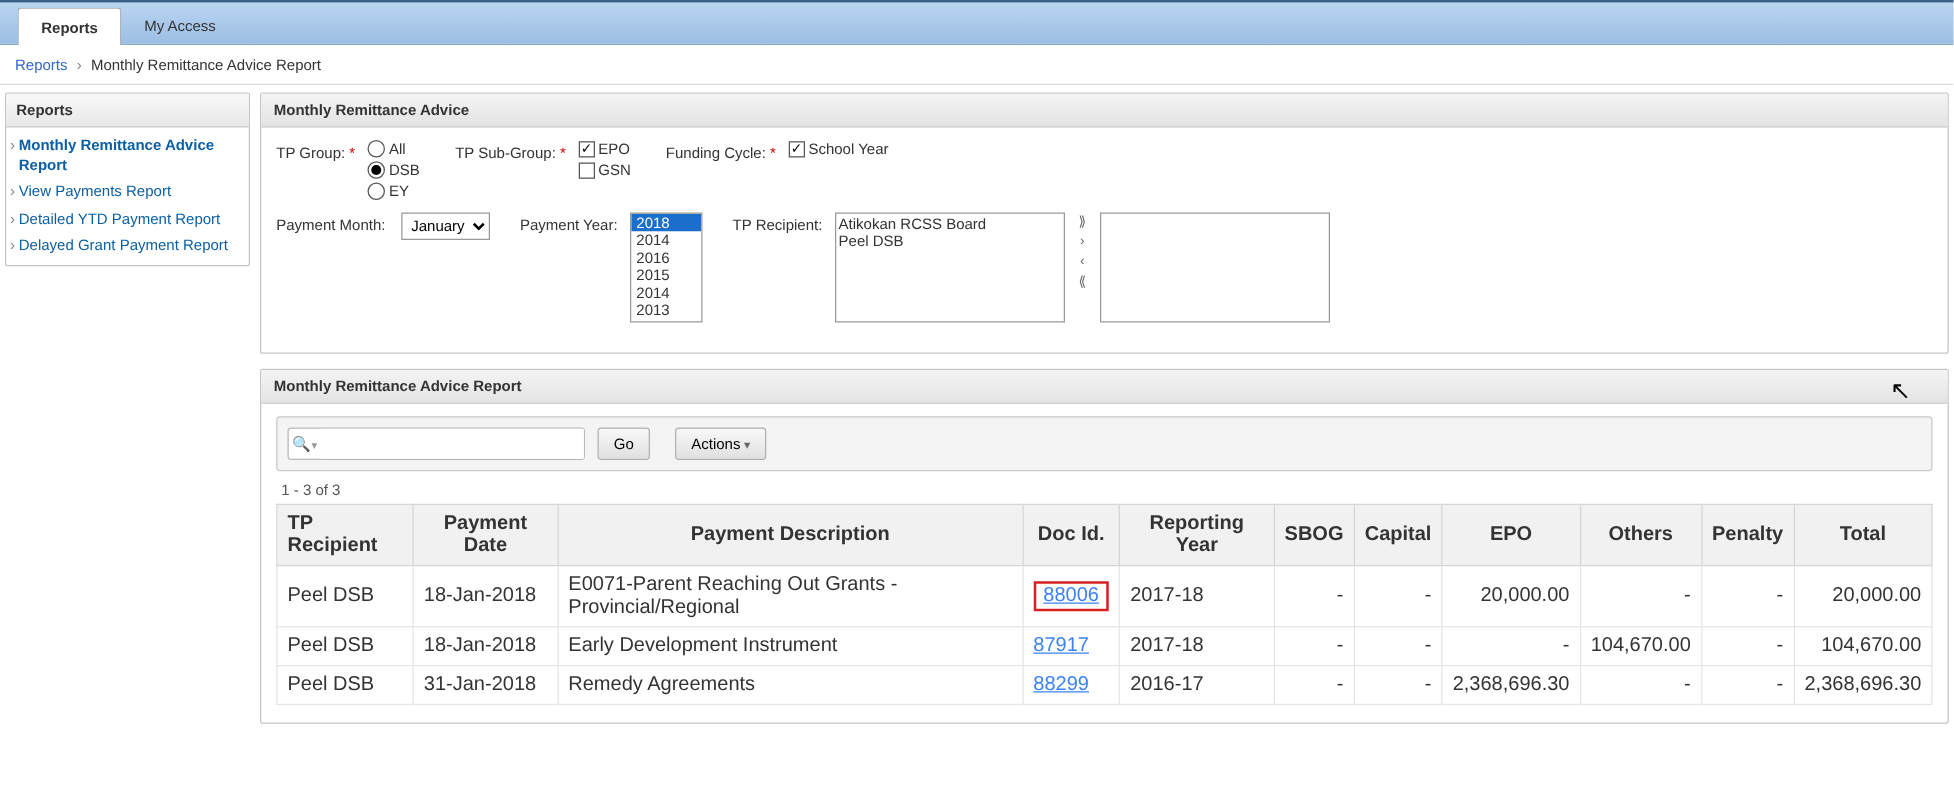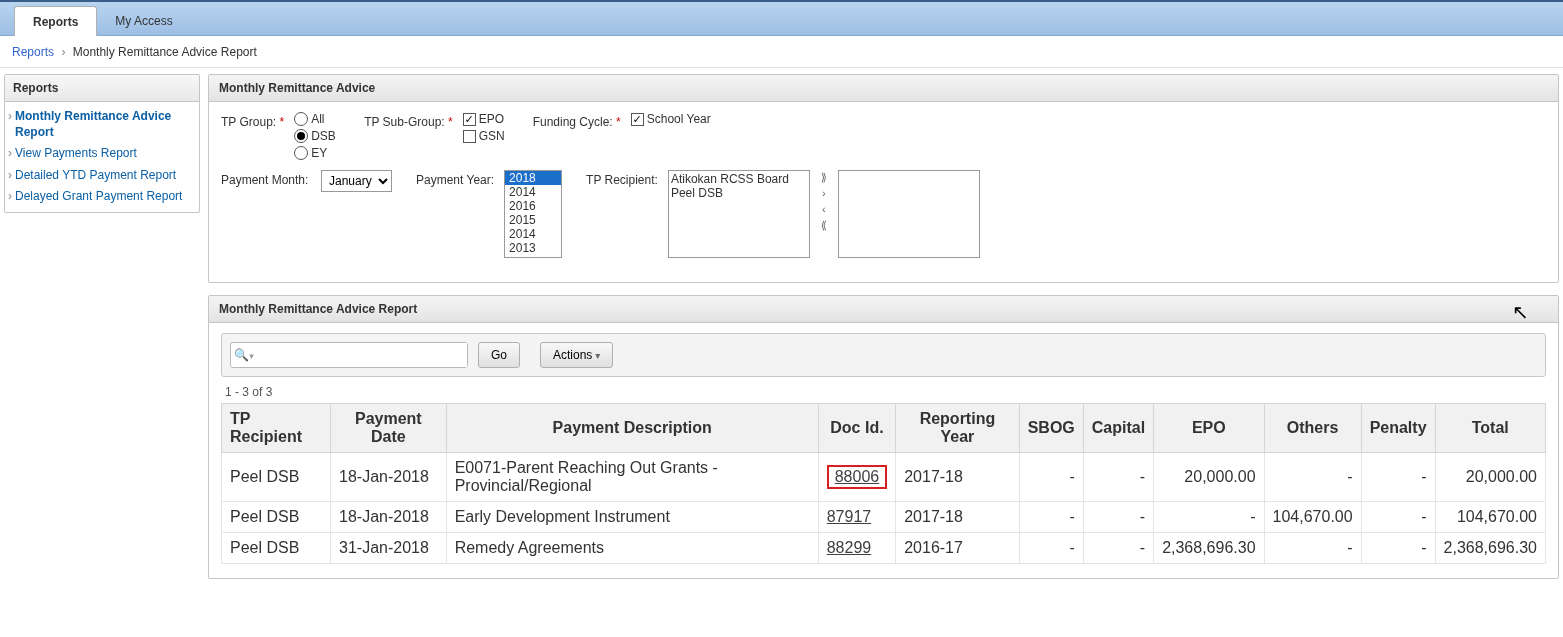--- a/index.html
+++ b/index.html
@@ -39,42 +39,42 @@
 .radio-circle.filled::after { content: ""; width: 8px; height: 8px; background: #000; border-radius: 50%; }
 .chk-box { width: 13px; height: 13px; border: 1px solid #555; display: inline-flex; align-items: center; justify-content: center; font-size: 11px; line-height: 1; }
 .chk-box.checked::after { content: "✓"; color: #000; }
 
 select.month { border: 1px solid #999; padding: 2px 3px; font-size: 12px; background: #fff; }
 .year-box { width: 58px; height: 88px; border: 1px solid #999; overflow-y: scroll; font-size: 12px; }
 .year-item { padding: 0 4px; cursor: pointer; }
 .year-item.sel { background: #1b6eca; color: #fff; }
 
 .recip-wrap { display: flex; align-items: flex-start; gap: 6px; }
-.recip-box { width: 142px; height: 88px; border: 1px solid #999; overflow-y: scroll; font-size: 12px; padding: 1px 2px; }
+.recip-box { width: 184px; height: 88px; border: 1px solid #999; overflow-y: scroll; font-size: 12px; padding: 1px 2px; }
 .mover { display: flex; flex-direction: column; gap: 2px; }
 .mover span { width: 16px; height: 14px; display: inline-flex; align-items: center; justify-content: center; font-size: 11px; color: #666; cursor: pointer; }
 
 .btn-row { display: flex; gap: 6px; margin-top: 14px; }
 .btn-primary { background: #2b69c2; color: #fff; border: none; padding: 9px 24px; font-size: 13px; font-weight: bold; cursor: pointer; border-radius: 2px; }
 
 .search-bar { display: flex; align-items: center; gap: 10px; border: 1px solid #c8c8c8; border-radius: 3px; background: #f4f4f4; padding: 8px; }
 .search-input-wrap { display: flex; align-items: center; border: 1px solid #b8b8b8; border-radius: 3px; background: #fff; }
 .search-icon { width: 26px; text-align: center; color: #999; }
 .search-input-wrap input { border: none; outline: none; padding: 5px; width: 210px; font-size: 12px; }
 .btn-go, .btn-actions { border: 1px solid #b0b0b0; background: linear-gradient(#f8f8f8,#e0e0e0); padding: 5px 12px; font-size: 12px; cursor: pointer; border-radius: 3px; }
 .caret::after { content: " ▾"; font-size: 10px; color: #666; }
 
 .count { padding: 8px 0 4px 4px; font-size: 12px; color: #555; }
 
 table.report { width: 100%; border-collapse: collapse; font-size: 16px; }
 table.report th { background: #f1f1f1; border: 1px solid #d5d5d5; padding: 6px 8px; text-align: center; font-weight: bold; }
 table.report th:first-child { text-align: left; }
 table.report td { border: 1px solid #e5e5e5; padding: 6px 8px; }
 .num { text-align: right; }
-.link { color: #404040; text-decoration: underline; cursor: pointer; }
+.link { color: #3b82f6; text-decoration: underline; cursor: pointer; }
 .doc-hl { border: 2px solid #d92020; display: inline-block; padding: 1px 6px; }
 .totals td { background: #fdfdfd; }
 
 .cursor { position: fixed; font-size: 20px; color: #000; pointer-events: none; }
 </style>
 </head>
 <body>
 
 <div class="top-tabs">
   <div class="top-tab active">Reports</div>

